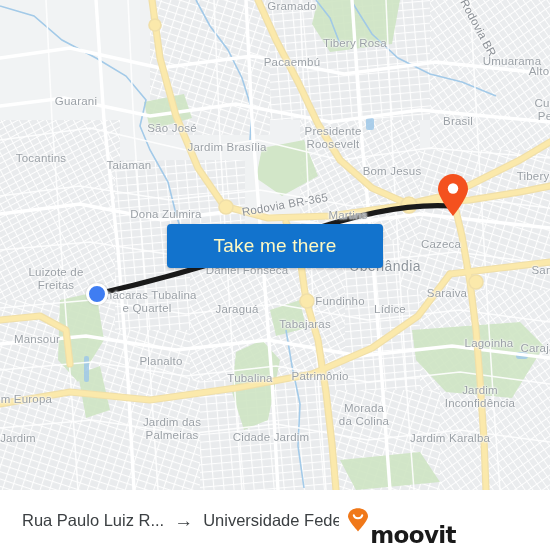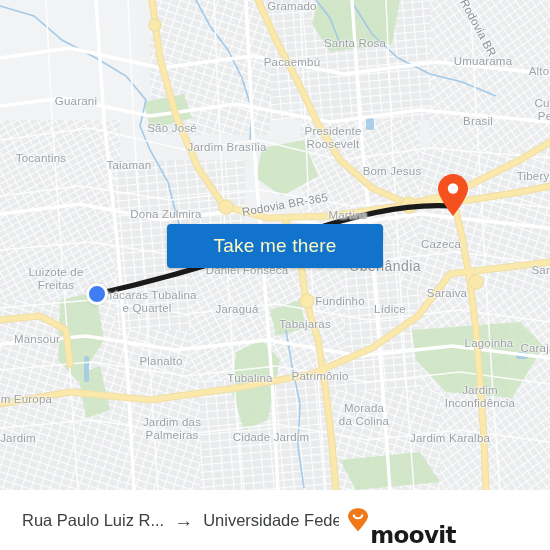--- a/index.html
+++ b/index.html
@@ -255,28 +255,28 @@
         <circle cx="307" cy="301" r="7"></circle>
         <circle cx="476" cy="282" r="7"></circle>
         <circle cx="155" cy="25" r="6"></circle>
       </g>
 
       <path d="M97 294 Q 210 268 300 234 Q 390 202 452 206" fill="none" stroke="#1a1a1a" stroke-width="5.2" stroke-linecap="round"></path>
     </svg>
 
     <div id="labels">
         <div class="lbl" style="left: 292px; top: 6px;">Gramado</div>
-        <div class="lbl" style="left: 355px; top: 43px;">Santa Rosa</div>
+        <div class="lbl" style="left: 355px; top: 43px;">Tibery Rosa</div>
         <div class="lbl" style="left: 292px; top: 62px;">Pacaembú</div>
-        <div class="lbl" style="left: 483px; top: 61px;">Umuarama</div>
+        <div class="lbl" style="left: 512px; top: 61px;">Umuarama</div>
         <div class="lbl" style="left: 539px; top: 71px;">Alto</div>
         <div class="lbl" style="left: 76px; top: 101px;">Guarani</div>
         <div class="lbl" style="left: 333px; top: 138px;">Presidente
 Roosevelt</div>
-        <div class="lbl" style="left: 458px; top: 121px; margin-left: 20px;">Brasil</div>
+        <div class="lbl" style="left: 458px; top: 121px;">Brasil</div>
         <div class="lbl" style="left: 545px; top: 110px;">Cus
 Pe</div>
         <div class="lbl" style="left: 172px; top: 128px;">São José</div>
         <div class="lbl" style="left: 227px; top: 147px;">Jardim Brasília</div>
         <div class="lbl" style="left: 41px; top: 158px;">Tocantins</div>
         <div class="lbl" style="left: 129px; top: 165px;">Taiaman</div>
         <div class="lbl" style="left: 392px; top: 171px;">Bom Jesus</div>
         <div class="lbl" style="left: 533px; top: 176px;">Tibery</div>
         <div class="lbl" style="left: 166px; top: 214px;">Dona Zulmira</div>
         <div class="lbl" style="left: 348px; top: 215px;">Martins</div>

